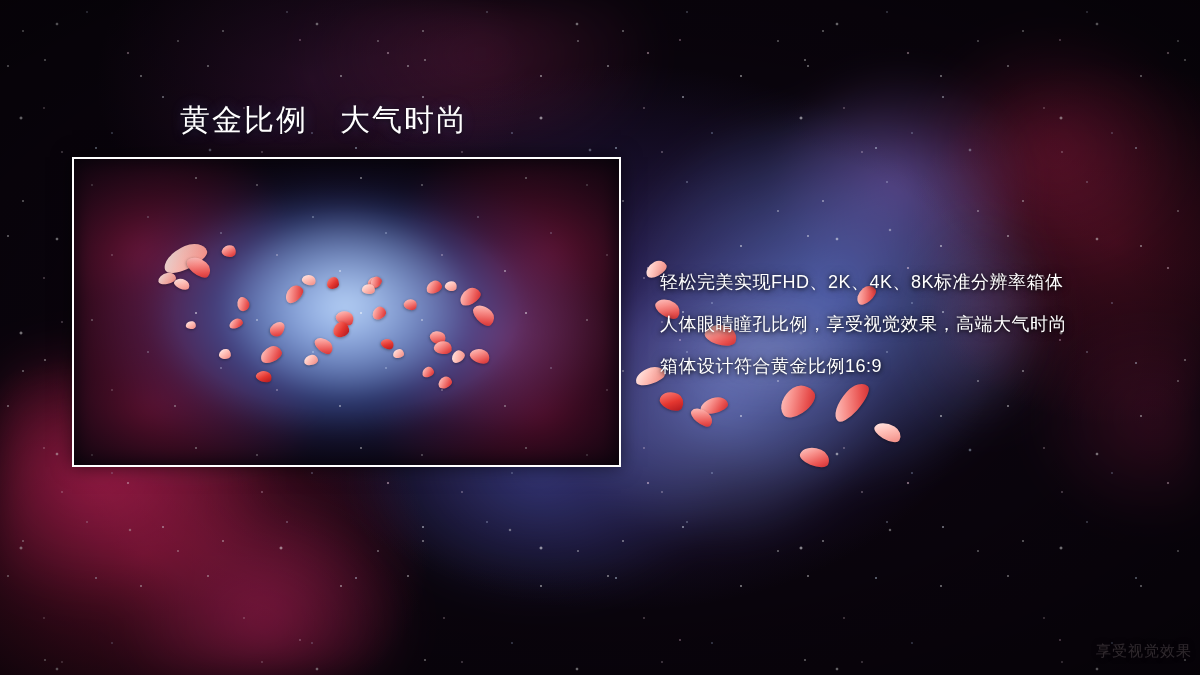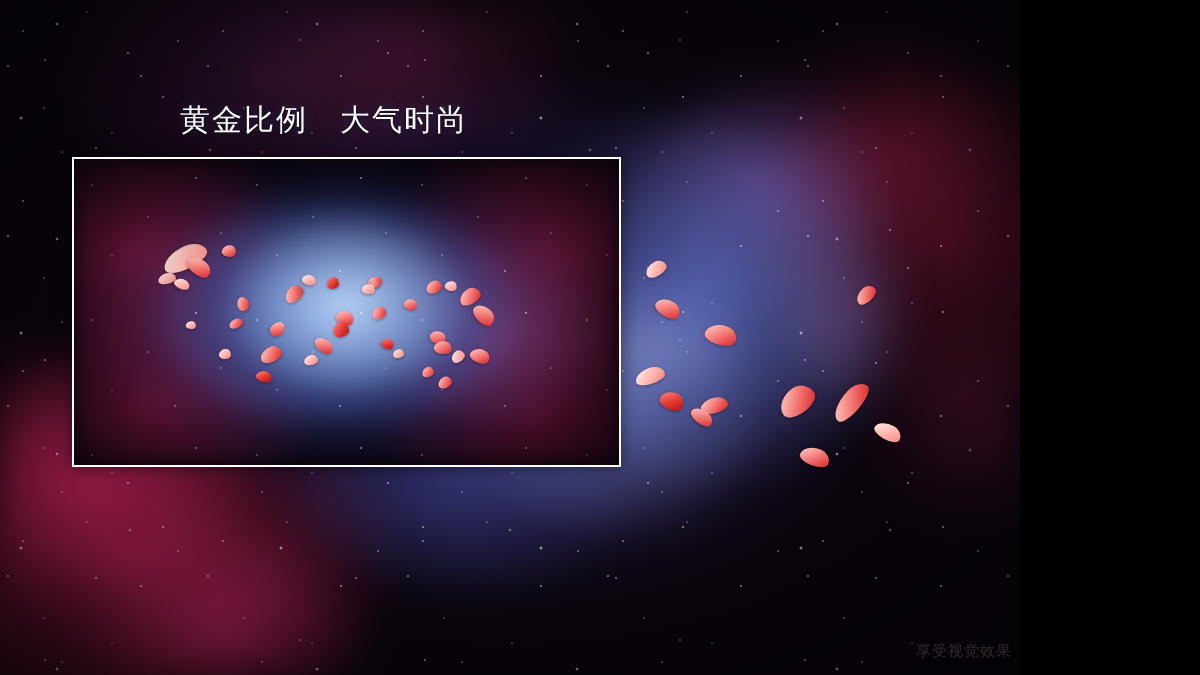--- a/index.html
+++ b/index.html
@@ -7,21 +7,21 @@
 
   html, body {
     width:1200px; height:675px;
     background:#000;
     overflow:hidden;
     font-family:"Liberation Sans", "DejaVu Sans", sans-serif;
   }
 
   .slide {
     position:relative;
-    width:1020px; height:675px;
+    width:1200px; height:675px;
     overflow:hidden;
     background:#07030a;
   }
 
   
   .bg-base {
     position:absolute; inset:0;
     background:
       radial-gradient(ellipse 300px 260px at 93% 36%, rgba(120,20,45,.55), transparent 70%),
       radial-gradient(ellipse 420px 300px at 12% 82%, rgba(170,25,65,.62), transparent 68%),
@@ -270,16 +270,21 @@
   <div class="petal" style="left:705px; top:325px; width:32px; height:20px; transform:rotate(18deg);"></div>
   <div class="petal pale" style="left:635px; top:368px; width:30px; height:16px; transform:rotate(-16deg);"></div>
   <div class="petal deep" style="left:660px; top:392px; width:24px; height:18px; transform:rotate(26deg);"></div>
   <div class="petal" style="left:700px; top:398px; width:28px; height:15px; transform:rotate(-12deg);"></div>
   <div class="petal" style="left:690px; top:410px; width:24px; height:14px; transform:rotate(40deg);"></div>
   <div class="petal" style="left:778px; top:388px; width:38px; height:26px; transform:rotate(-34deg);"></div>
   <div class="petal" style="left:800px; top:448px; width:30px; height:18px; transform:rotate(22deg);"></div>
   <div class="petal" style="left:828px; top:392px; width:46px; height:20px; transform:rotate(-48deg);"></div>
   <div class="petal pale" style="left:874px; top:424px; width:28px; height:16px; transform:rotate(30deg);"></div>
 
+  <div class="body-text">
+    <div class="body-line">轻松完美实现FHD、2K、4K、8K标准分辨率箱体</div>
+    <div class="body-line">人体眼睛瞳孔比例，享受视觉效果，高端大气时尚</div>
+    <div class="body-line">箱体设计符合黄金比例16:9</div>
+  </div>
 
   <div class="watermark">享受视觉效果</div>
 
 </div>
 
 </body></html>

